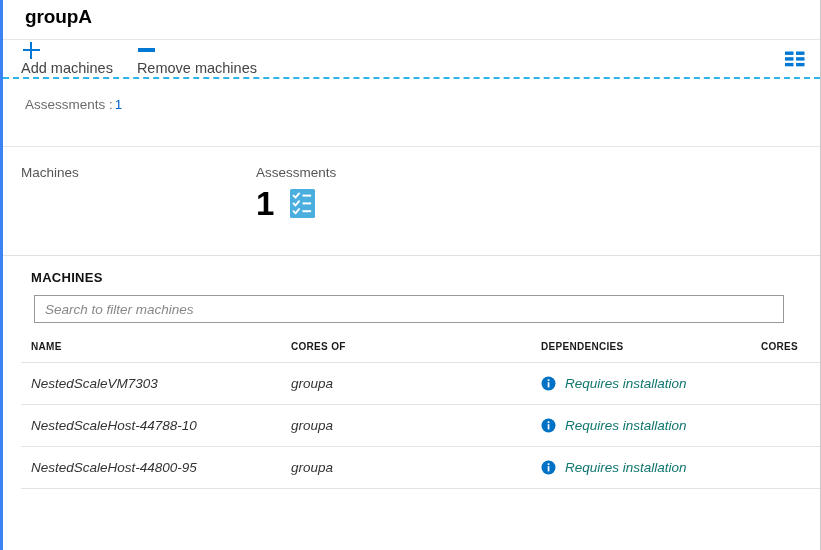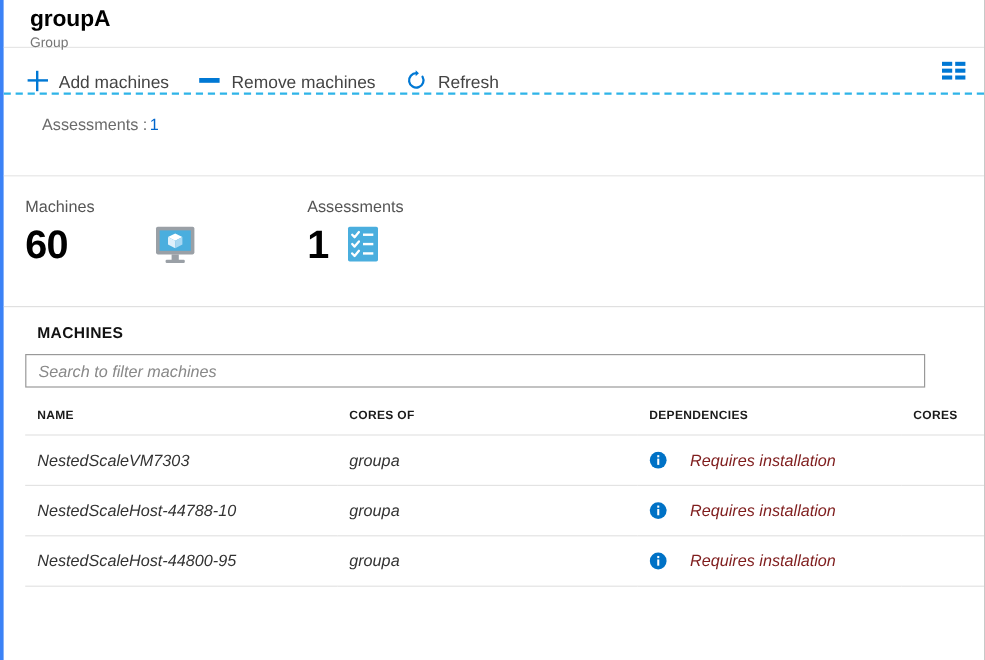--- a/index.html
+++ b/index.html
@@ -51,25 +51,26 @@
     display: flex;
     align-items: center;
     height: 39px;
     padding-left: 18px;
     border-bottom: 2px dashed #2eb4e8;
     box-sizing: border-box;
     position: relative;
   }
   .tb-item {
     display: flex;
-    align-items: flex-end;
+    align-items: flex-start;
     height: 100%;
     margin-right: 24px;
     cursor: pointer;
     user-select: none;
+    flex-direction: column;
   }
   .tb-icon {
     display: flex;
     align-items: center;
     justify-content: center;
     width: 20px;
     height: 20px;
     margin-right: 8px;
     flex: none;
   }
@@ -106,21 +107,21 @@
   .ico-minus {
     width: 17px;
     height: 4.5px;
     background: #0078d4;
   }
 
   
   .filterbar {
     height: 68px;
     box-sizing: border-box;
-    padding: 16px 0 0 32px;
+    padding: 16px 0 0 22px;
     border-bottom: 1px solid #e6e6e6;
   }
   .filter-text {
     font-size: 13.5px;
     color: #6b6b6b;
   }
   .filter-val {
     color: #0066cc;
     margin-left: 2px;
   }
@@ -177,20 +178,21 @@
     box-sizing: border-box;
     border: 1px solid #999999;
     background: #ffffff;
     padding: 0 10px;
     font-family: "Liberation Sans", sans-serif;
     font-size: 13.5px;
     font-style: italic;
     color: #333333;
     outline: none;
     display: block;
+    margin-left: 13px;
   }
   .search-box::placeholder {
     color: #888888;
     font-style: italic;
     opacity: 1;
   }
 
   table.machines-table {
     border-collapse: collapse;
     width: 787px;
@@ -219,65 +221,55 @@
   .col-member { width: 240px; }
   .col-dep { width: 210px; }
   .col-cores { width: 87px; text-align: right; padding-right: 18px !important; }
   th.col-cores { text-align: right; padding-right: 18px; }
 
   .dep-cell {
     display: flex;
     align-items: center;
   }
   .dep-link {
-    color: #7f1d1d;
-    margin-left: 19px;
+    color: #0f766e;
+    margin-left: 9px;
     cursor: pointer;
   }
   .info-icon {
     flex: none;
     display: flex;
     align-items: center;
   }
 </style>
 </head>
 <body>
 
 <div class="page">
 
   <div class="header">
     <div class="header-title">groupA</div>
-    <div class="header-subtitle">Group</div>
   </div>
 
   <div class="toolbar">
 
     <div class="tb-item">
       <span class="tb-icon">
         <span class="ico-plus"></span>
       </span>
       <span class="tb-label">Add machines</span>
     </div>
 
     <div class="tb-item">
       <span class="tb-icon">
         <span class="ico-minus"></span>
       </span>
       <span class="tb-label">Remove machines</span>
     </div>
 
-    <div class="tb-item">
-      <span class="tb-icon">
-        <svg width="18" height="18" viewBox="0 0 18 18">
-          <path d="M9 3.0 A6 6 0 1 0 14.1 6.0" fill="none" stroke="#0078d4" stroke-width="1.9" stroke-linecap="round"></path>
-          <polygon points="8.4,0.6 11.1,3.1 8.4,5.5" fill="#0078d4"></polygon>
-        </svg>
-      </span>
-      <span class="tb-label">Refresh</span>
-    </div>
 
 
 
     <div class="tb-grid">
       <svg width="22" height="17" viewBox="0 0 22 17">
         <rect x="1" y="1" width="8.5" height="3.4" fill="#0078d4"></rect>
         <rect x="12" y="1" width="8.5" height="3.4" fill="#0078d4"></rect>
         <rect x="1" y="6.7" width="8.5" height="3.4" fill="#0078d4"></rect>
         <rect x="12" y="6.7" width="8.5" height="3.4" fill="#0078d4"></rect>
         <rect x="1" y="12.4" width="8.5" height="3.4" fill="#0078d4"></rect>
@@ -287,36 +279,20 @@
   </div>
 
   <div class="filterbar">
     <span class="filter-text">Assessments  :</span><span class="filter-text filter-val">1</span>
   </div>
 
   <div class="metrics">
 
     <div class="metric machines">
       <div class="metric-label">Machines</div>
-      <div class="metric-row">
-        <div class="metric-value">60</div>
-        <div class="metric-icon">
-          <svg width="38" height="38" viewBox="0 0 38 38">
-            <rect x="3" y="4" width="32" height="23" rx="1.5" fill="#9aa0a6"></rect>
-            <rect x="6" y="7" width="26" height="17" fill="#4aaede"></rect>
-            <rect x="16" y="27" width="6" height="5" fill="#9aa0a6"></rect>
-            <rect x="11" y="31.5" width="16" height="2.6" rx="1" fill="#9aa0a6"></rect>
-            <g>
-              <polygon points="19,9.5 25,12.6 19,15.7 13,12.6" fill="#ffffff"></polygon>
-              <polygon points="13,12.6 19,15.7 19,21.8 13,18.7" fill="#dff0fb"></polygon>
-              <polygon points="25,12.6 19,15.7 19,21.8 25,18.7" fill="#a9d8f2"></polygon>
-            </g>
-          </svg>
-        </div>
-      </div>
     </div>
 
     <div class="metric">
       <div class="metric-label">Assessments</div>
       <div class="metric-row">
         <div class="metric-value">1</div>
         <div class="metric-icon">
           <svg width="30" height="34" viewBox="0 0 30 34">
             <rect x="2" y="2" width="25" height="29" rx="1.5" fill="#4aaede"></rect>
             <g stroke="#ffffff" stroke-width="1.9" fill="none" stroke-linecap="round" stroke-linejoin="round">

